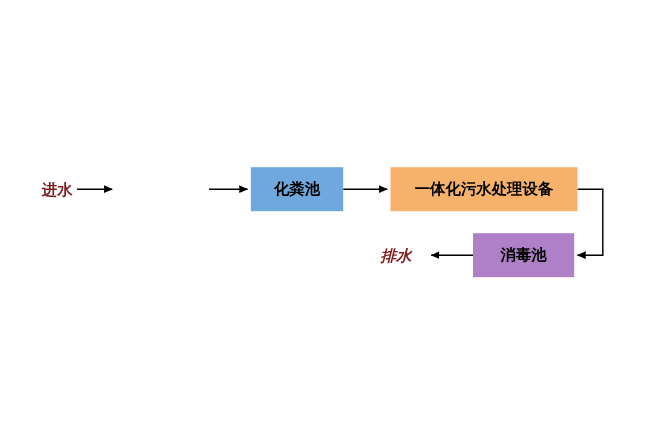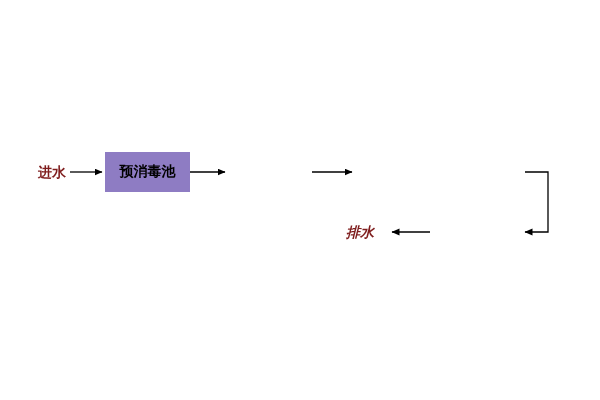--- a/index.html
+++ b/index.html
@@ -77,18 +77,20 @@
     <line x1="190" y1="172" x2="225" y2="172" stroke="#000000" stroke-width="1.3" marker-end="url(#ah)"></line>
     <line x1="312" y1="172" x2="352" y2="172" stroke="#000000" stroke-width="1.3" marker-end="url(#ah)"></line>
     <polyline points="525,172 548,172 548,232 525,232" fill="none" stroke="#000000" stroke-width="1.3" marker-end="url(#ah)"></polyline>
     <line x1="430" y1="232" x2="392" y2="232" stroke="#000000" stroke-width="1.3" marker-end="url(#ah)"></line>
   </svg>
 
   <span class="flow-label label-inlet">进水</span>
 
   <span class="flow-label label-outlet">排水</span>
 
-  <div class="flow-node node-pre-disinfection">预消毒池</div>
 
+  <div class="flow-node node-septic">化粪池</div>
 
+  <div class="flow-node node-integrated">一体化污水处理设备</div>
 
+  <div class="flow-node node-disinfection">消毒池</div>
 
 </div>
 
 </body></html>

